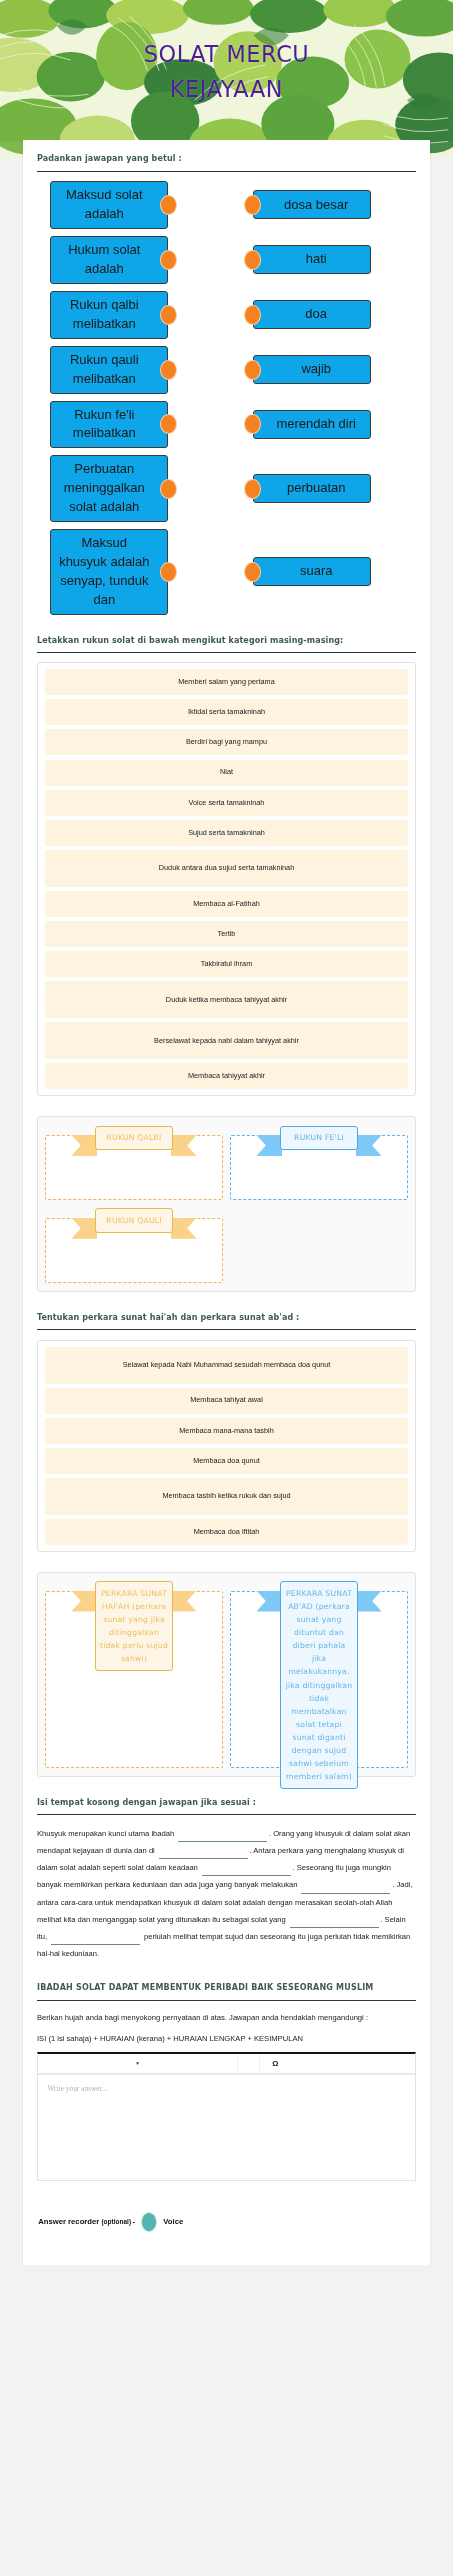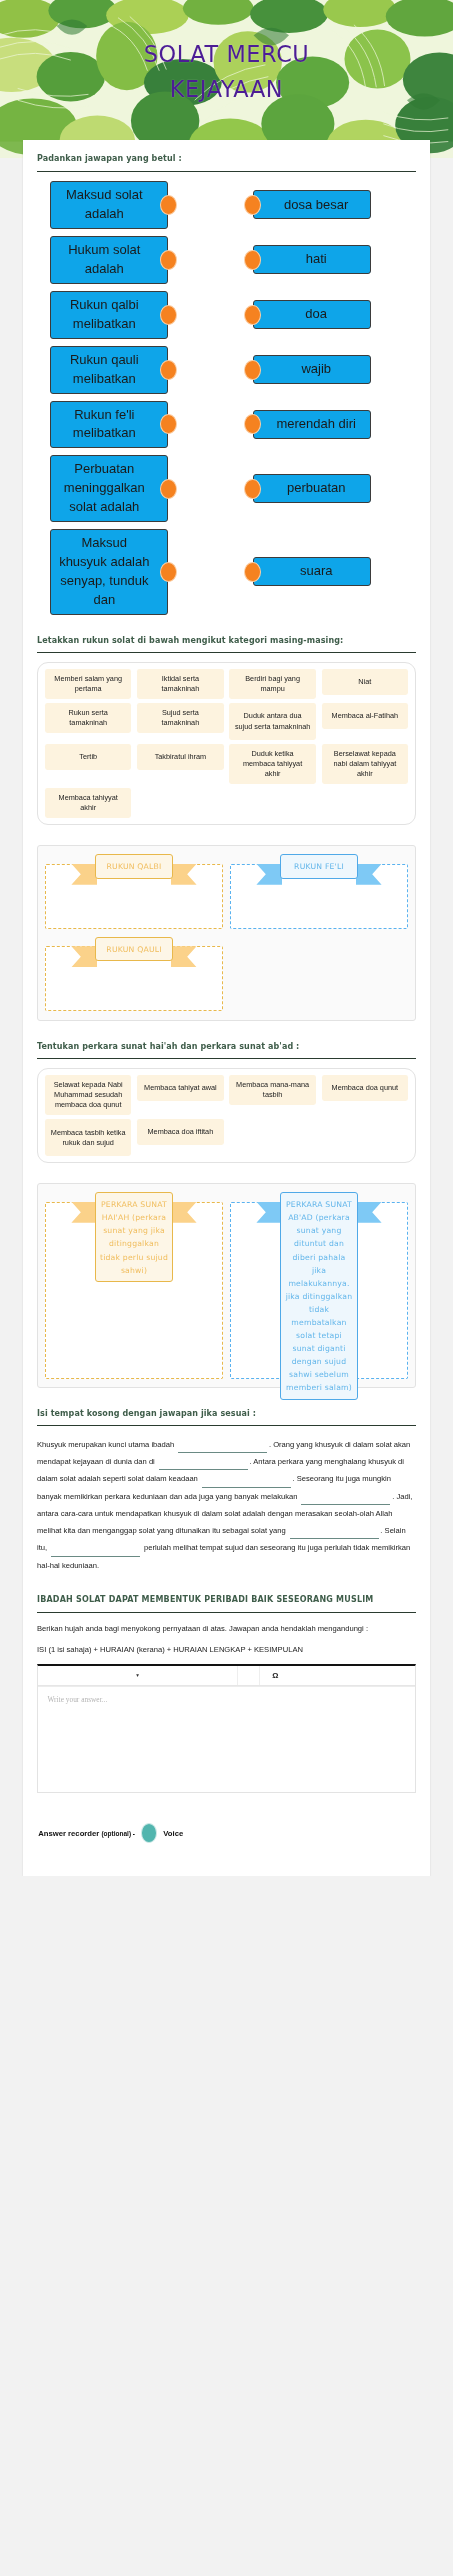--- a/index.html
+++ b/index.html
@@ -57,23 +57,23 @@
   .dot {
     width:16.5px; height:20px; border-radius:50%;
     background:#f58220; border:1.2px solid #fbd0a8;
     position:absolute; z-index:3;
   }
   .dot.l { left:123px; }
   .dot.r { left:17.7px; }
 
   
   .pool {
-    border:0.6px solid #e2e2e2; border-radius:11px; background:#fff;
+    border:0.6px solid #e2e2e2; border-radius:3px; background:#fff;
     padding:5.9px 7px;
-    display:grid; grid-template-columns:1fr 1fr 1fr 1fr; gap:4.1px 5.9px;
+    display:grid; grid-template-columns:1fr; gap:4.1px 5.9px;
     align-items:start;
   }
   .tile {
     background:#fdf3df; border-radius:2.4px;
     min-height:26px; display:flex; align-items:center; justify-content:center;
     text-align:center; font-size:7.3px; line-height:1.4; padding:4.7px 5.3px; color:#222;
   }
   .tile.tall { min-height:37px; }
 
   
@@ -286,21 +286,21 @@
     </div>
 
     <div class="block">
       <div class="q-head">Letakkan rukun solat di bawah mengikut kategori masing-masing:</div>
       <div class="q-rule"></div>
       <div class="pool" id="rukun-pool">
           <div class="tile">Memberi salam yang pertama</div>
           <div class="tile">Iktidal serta tamakninah</div>
           <div class="tile">Berdiri bagi yang mampu</div>
           <div class="tile">Niat</div>
-          <div class="tile">Rukun serta tamakninah</div>
+          <div class="tile">Voice serta tamakninah</div>
           <div class="tile">Sujud serta tamakninah</div>
           <div class="tile tall">Duduk antara dua sujud serta tamakninah</div>
           <div class="tile">Membaca al-Fatihah</div>
           <div class="tile">Tertib</div>
           <div class="tile">Takbiratul ihram</div>
           <div class="tile tall">Duduk ketika membaca tahiyyat akhir</div>
           <div class="tile tall">Berselawat kepada nabi dalam tahiyyat akhir</div>
           <div class="tile">Membaca tahiyyat akhir</div>
         </div>
     </div>

